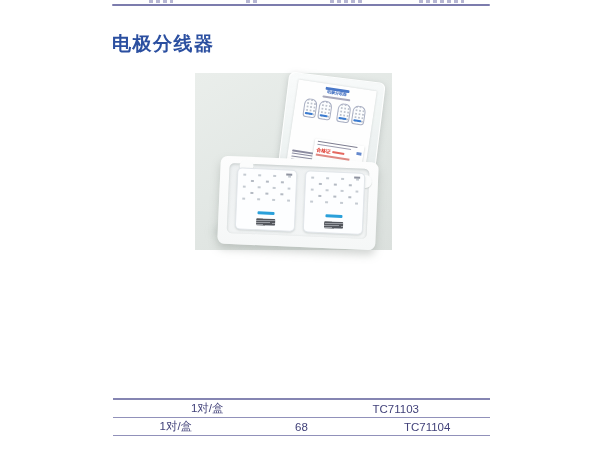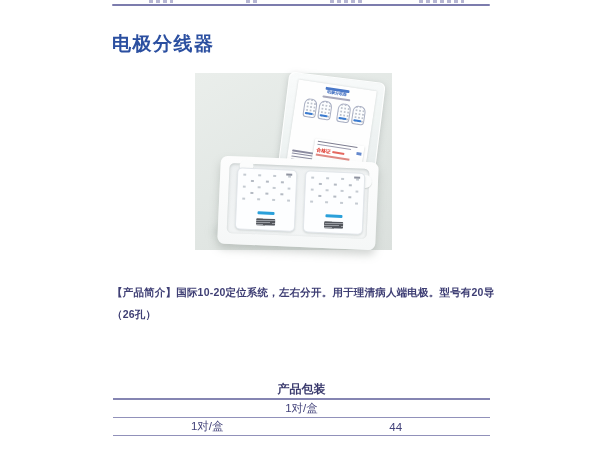--- a/index.html
+++ b/index.html
@@ -173,27 +173,27 @@
           </div>
         <div class="abs panel-code">
             <span></span>
           </div>
       </div>
     </div>
   </div>
 </div>
 
 <div class="abs intro">
-  <div>【产品简介】国际10-20定位系统，左右分开。用于理清病人端电极。型号有20导（26孔）</div>
 </div>
 
 <div class="abs spec-table">
   <div class="t-row t-head">
-    <div class="t-cell">产品包装</div>
   </div>
   <div class="t-row">
     <div class="t-cell">1对/盒</div>
+    <div class="t-cell">TC71103</div>
   </div>
   <div class="t-row">
     <div class="t-cell">1对/盒</div>
-    <div class="t-cell">44</div>
+    <div class="t-cell">68</div>
+    <div class="t-cell">TC71104</div>
   </div>
 </div>
 
 </body></html>

